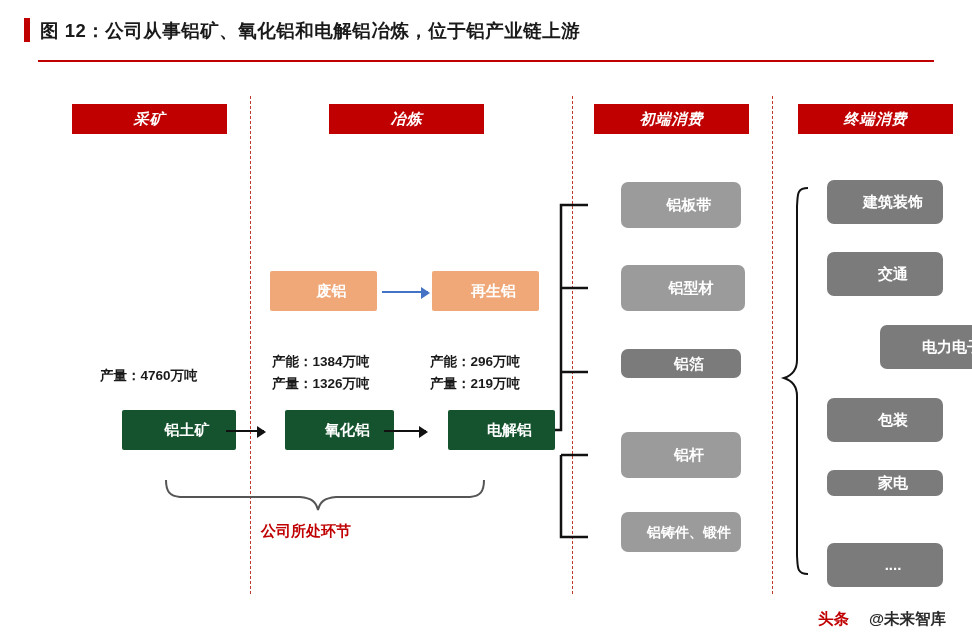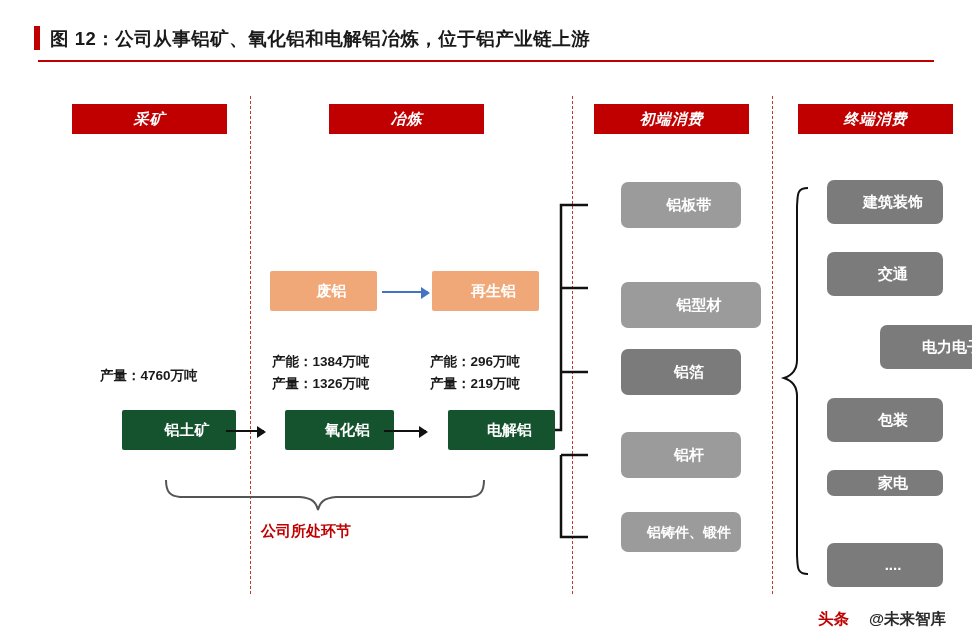--- a/index.html
+++ b/index.html
@@ -14,26 +14,26 @@
     position: relative;
     width: 972px;
     height: 644px;
     background: #ffffff;
     overflow: hidden;
   }
 
   
   .title-bar {
     position: absolute;
-    left: 34px;
+    left: 24px;
     top: 18px;
     width: 896px;
     height: 40px;
     display: flex;
-    align-items: center;
+    align-items: flex-start;
   }
   .title-accent {
     width: 6px;
     height: 24px;
     background: #c00000;
     margin-right: 10px;
     flex: none;
   }
   .title-text {
     font-size: 18.5px;
@@ -223,22 +223,22 @@
   <div class="stat" style="left:430px; top:374px;">产量：219万吨</div>
   <div class="node orange" style="left:432px; top:410px; width:107px; height:40px;">电解铝</div>
 
   <div class="node salmon" style="left:270px; top:271px; width:107px; height:40px;">废铝</div>
   <div class="arrow blue" style="left:382px; top:291px; width:46px;"></div>
   <div class="node salmon" style="left:432px; top:271px; width:107px; height:40px;">再生铝</div>
 
   <div class="brace-caption" style="left:261px; top:522px;">公司所处环节</div>
 
   <div class="node gray rounded" style="left:621px; top:182px; width:120px; height:46px;">铝板带</div>
-  <div class="node gray rounded" style="left:621px; top:282px; width:140px; height:46px;">铝型材</div>
-  <div class="node darkgray rounded" style="left:621px; top:349px; width:120px; height:46px;">铝箔</div>
+  <div class="node gray rounded" style="left:621px; top:265px; width:124px; height:46px;">铝型材</div>
+  <div class="node darkgray rounded" style="left:621px; top:349px; width:120px; height:29px;">铝箔</div>
   <div class="node gray rounded" style="left:621px; top:432px; width:120px; height:46px;">铝杆</div>
   <div class="node gray rounded" style="left:621px; top:512px; width:120px; height:40px; font-size:14px;">铝铸件、锻件</div>
 
   <div class="node darkgray rounded" style="left:827px; top:180px; width:116px; height:44px;">建筑装饰</div>
   <div class="node darkgray rounded" style="left:827px; top:252px; width:116px; height:44px;">交通</div>
   <div class="node darkgray rounded" style="left:856px; top:325px; width:128px; height:44px;margin-left:24px;">电力电子</div>
   <div class="node darkgray rounded" style="left:827px; top:398px; width:116px; height:44px;">包装</div>
   <div class="node darkgray rounded" style="left:827px; top:470px; width:116px; height:26px;">家电</div>
   <div class="node darkgray rounded" style="left:827px; top:543px; width:116px; height:44px;">....</div>
 

